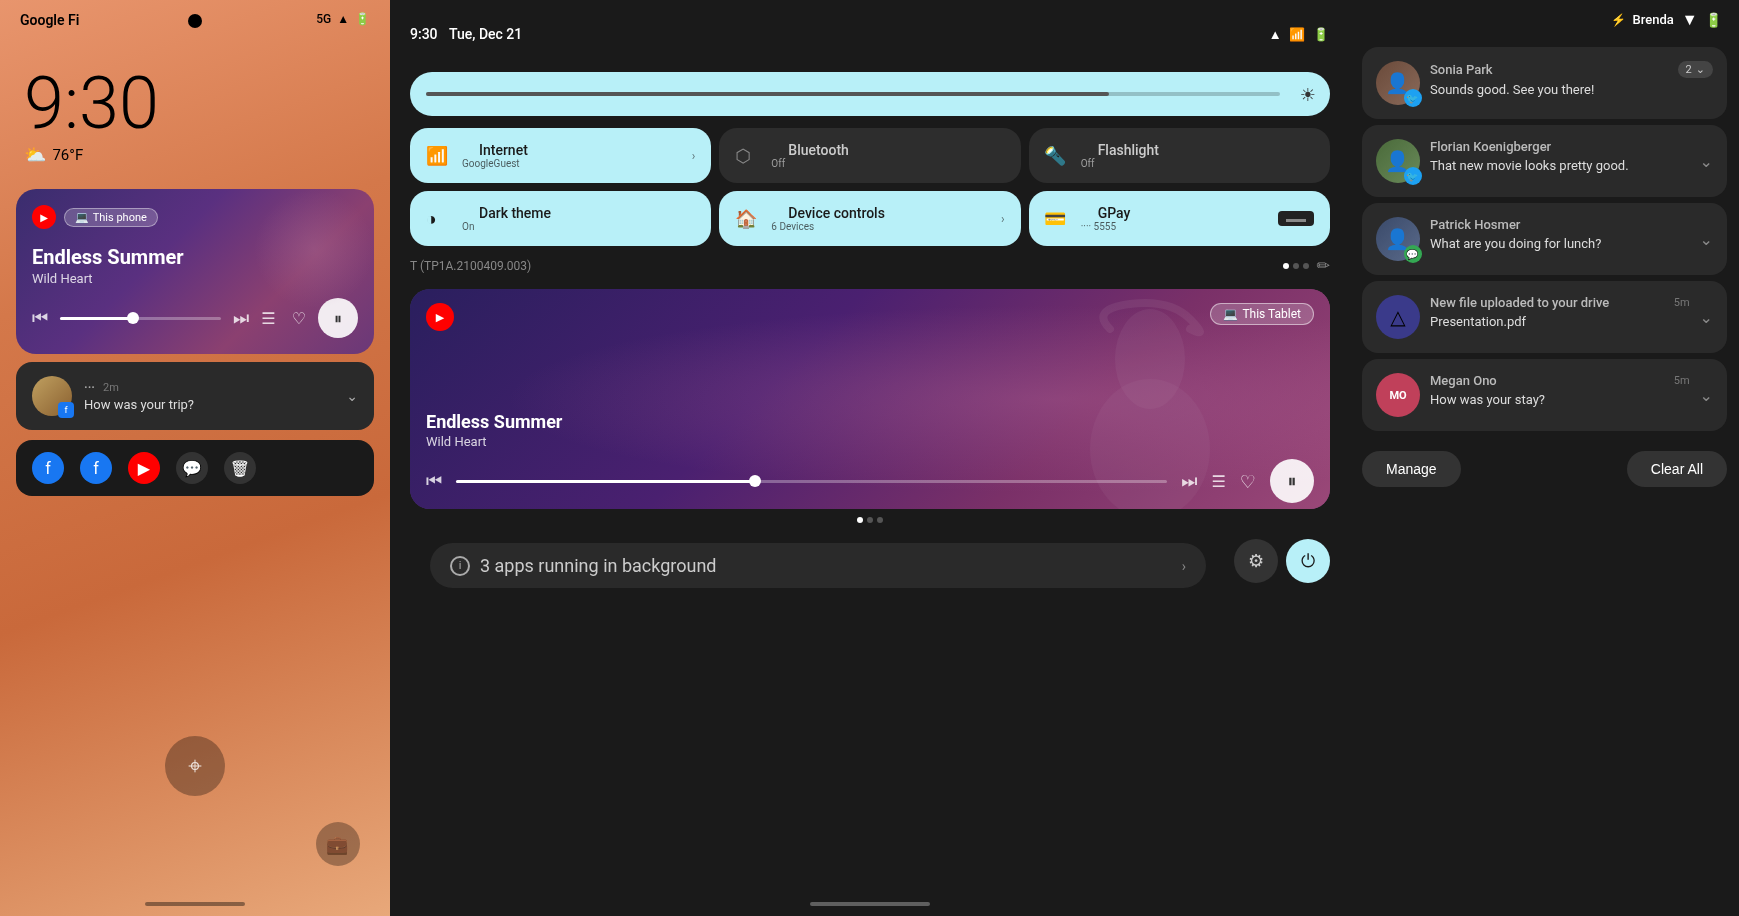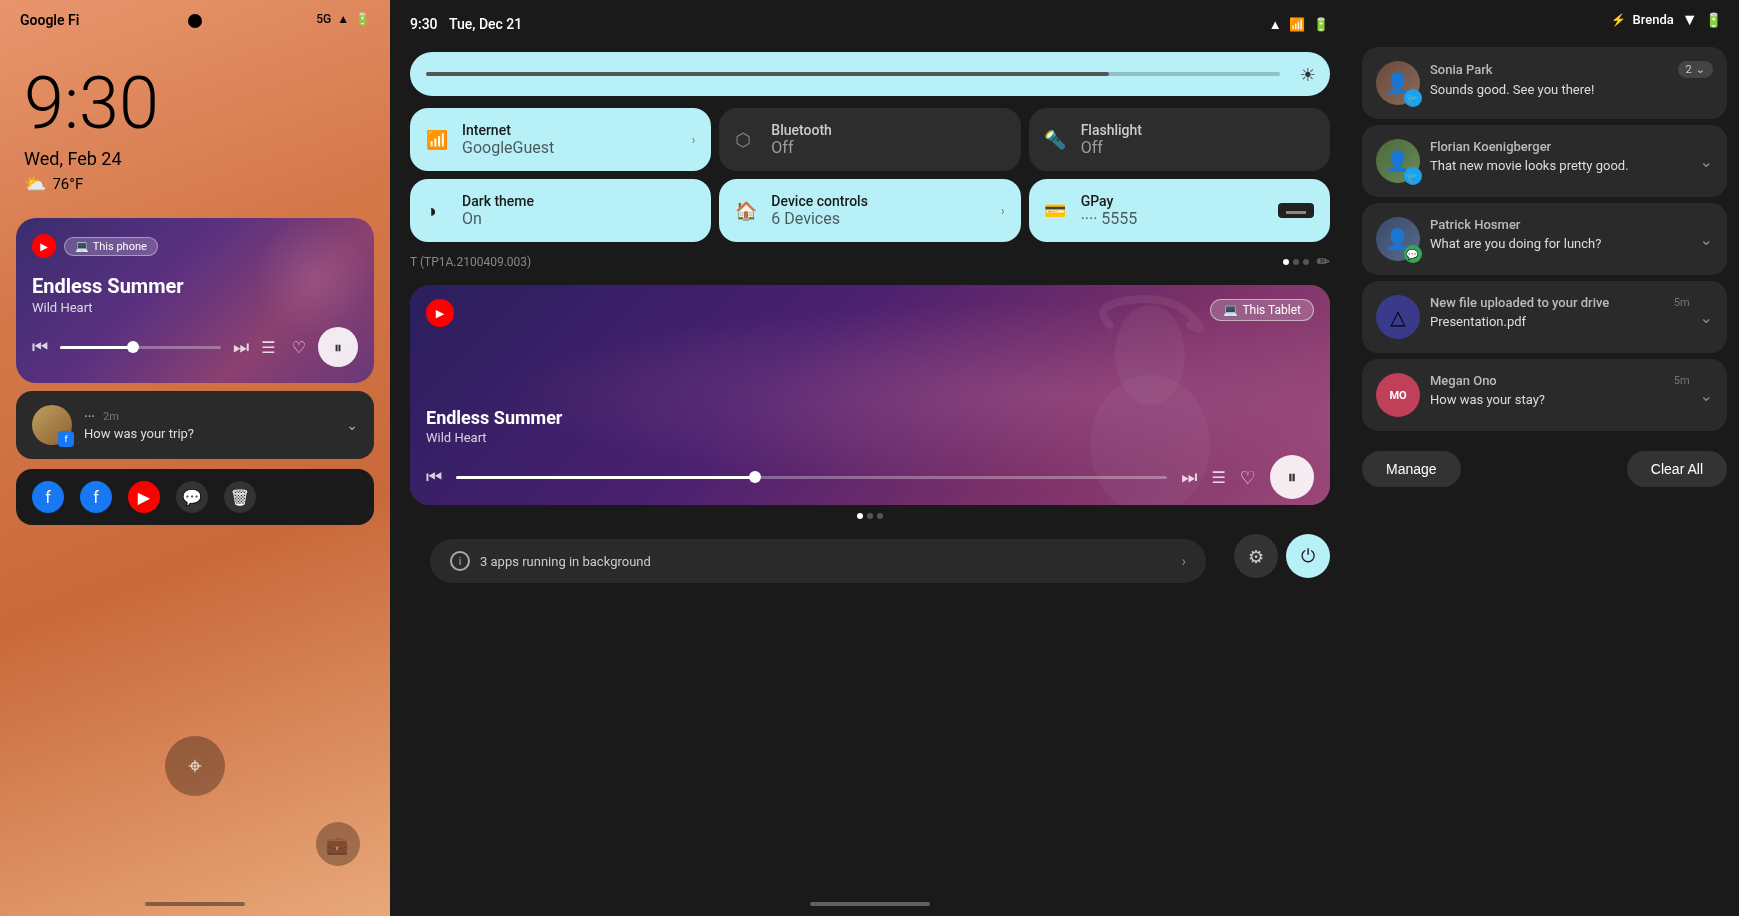--- a/index.html
+++ b/index.html
@@ -248,21 +248,21 @@
       height: 916px;
       background: #1a1a1a;
       position: relative;
       flex-shrink: 0;
       overflow: hidden;
     }
     .qs-status-bar {
       display: flex;
       justify-content: space-between;
       align-items: flex-end;
-      padding: 16px 20px;
+      padding: 26px 20px;
       color: #fff;
       font-size: 14px;
       font-weight: 500;
     }
     .qs-status-right { display: flex; gap: 8px; align-items: center; font-size: 13px; }
 
     
     .qs-brightness {
       margin: 4px 20px 12px;
       display: flex;
@@ -319,22 +319,22 @@
     }
     .qs-tile-inactive {
       background: #2d2d2d;
       color: #ccc;
     }
     .qs-tile-icon {
       font-size: 18px;
       min-width: 24px;
     }
     .qs-tile-content {}
-    .qs-tile-label { font-size: 14px; font-weight: 500; }
-    .qs-tile-sublabel { font-size: 16px; opacity: 0.7; }
+    .qs-tile-label { font-size: 14px; font-weight: 500; margin-left: 17px; }
+    .qs-tile-sublabel { font-size: 10px; opacity: 0.7; }
     .qs-tile-arrow { margin-left: auto; font-size: 12px; opacity: 0.6; }
 
     
     .qs-tiles-row2 {
       display: grid;
       grid-template-columns: repeat(3, 1fr);
       gap: 8px;
       padding: 8px 20px 0;
     }
 
@@ -419,21 +419,21 @@
     .qs-bg-bar {
       margin: 10px 20px 0;
       background: #2a2a2a;
       border-radius: 28px;
       padding: 12px 20px;
       display: flex;
       align-items: center;
       gap: 10px;
       color: #ccc;
     }
-    .qs-bg-info { font-size: 13px; flex: 1; }
+    .qs-bg-info { font-size: 18px; flex: 1; }
     .qs-bg-arrow { font-size: 14px; color: #888; }
     .qs-icon-btn {
       width: 44px; height: 44px;
       background: #333;
       border-radius: 50%;
       display: flex; align-items: center; justify-content: center;
       font-size: 18px;
       color: #ccc;
       cursor: pointer;
     }
@@ -592,21 +592,20 @@
   <div class="phone-status-bar">
     <span class="phone-status-left">Google Fi</span>
     <div class="phone-status-icons">
       <span>5G</span>
       <span>▲</span>
       <span>🔋</span>
     </div>
   </div>
 
   <div class="phone-time">9:30</div>
-  <div class="phone-date">Wed, Feb 24</div>
   <div class="phone-weather">
     <span class="weather-icon">⛅</span>
     <span>76°F</span>
   </div>
 
   <div class="music-widget">
     <div class="music-widget-bg"></div>
     <div class="music-widget-top">
       <div class="youtube-music-icon">▶</div>
       <div class="this-phone-badge">

